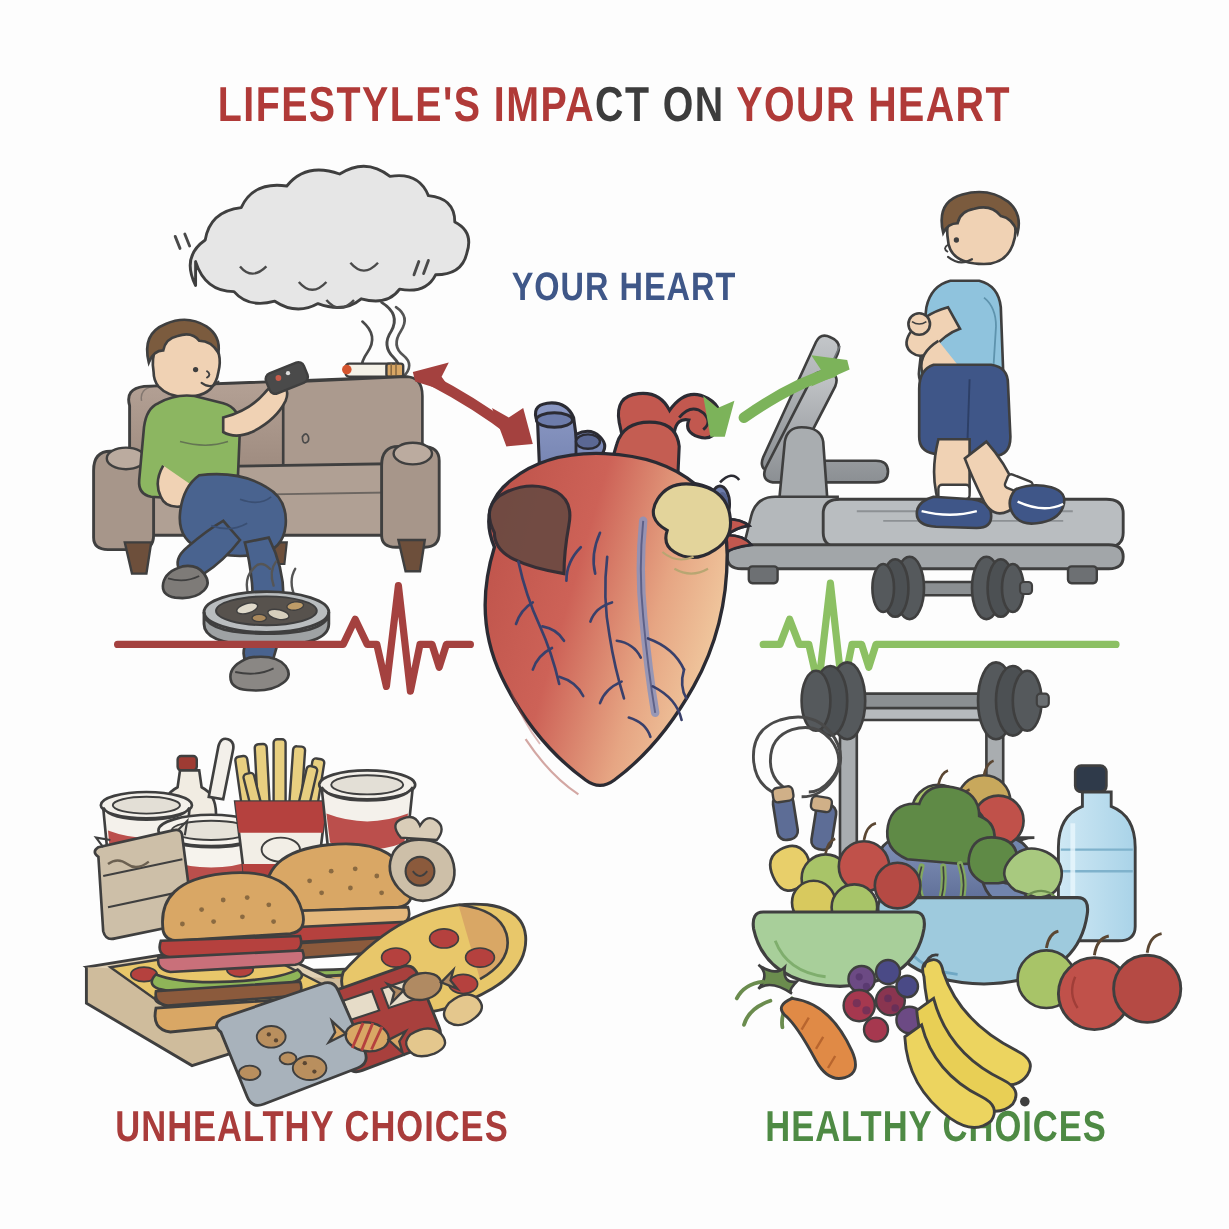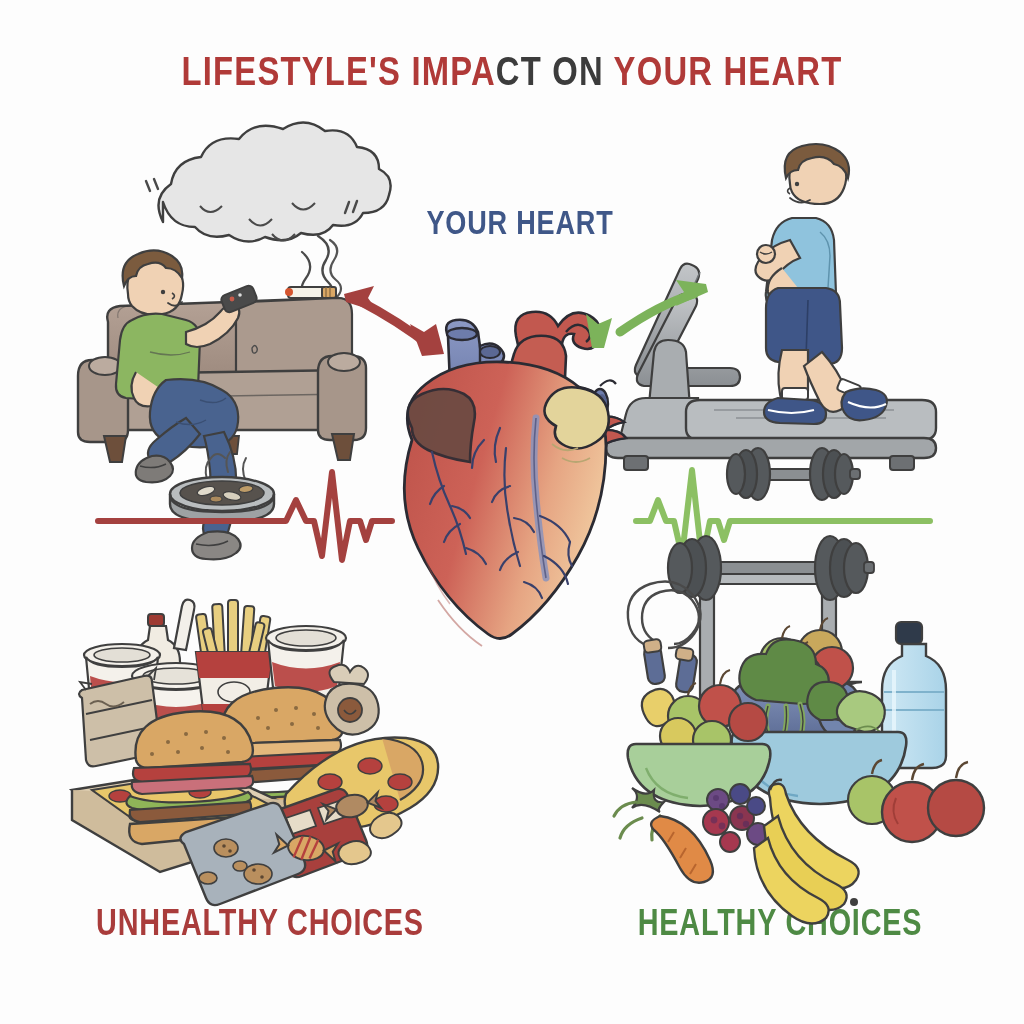--- a/index.html
+++ b/index.html
@@ -2,21 +2,21 @@
 <html><head>
 <meta charset="utf-8">
 <title>Lifestyle's Impact On Your Heart</title>
 <style>
   html,body{margin:0;padding:0;background:#ffffff;}
   body{
     width:1024px;height:1024px;overflow:hidden;position:relative;
     font-family:"Liberation Sans", sans-serif;
     background:#fdfdfd;
   }
-  .stage{position:absolute;inset:0;width:1024px;height:868px;}
+  .stage{position:absolute;inset:0;width:1024px;height:868px;margin-top:16px;}
 
   
   .title{
     position:absolute;left:0;right:0;top:48px;text-align:center;
     font-family:"Liberation Sans Narrow","Liberation Sans",sans-serif;
     font-weight:bold;font-size:41px;letter-spacing:1.5px;
     transform:scaleX(.80);transform-origin:center top;
     white-space:nowrap;
   }
   .title .seg-red{color:#b03a38;}

